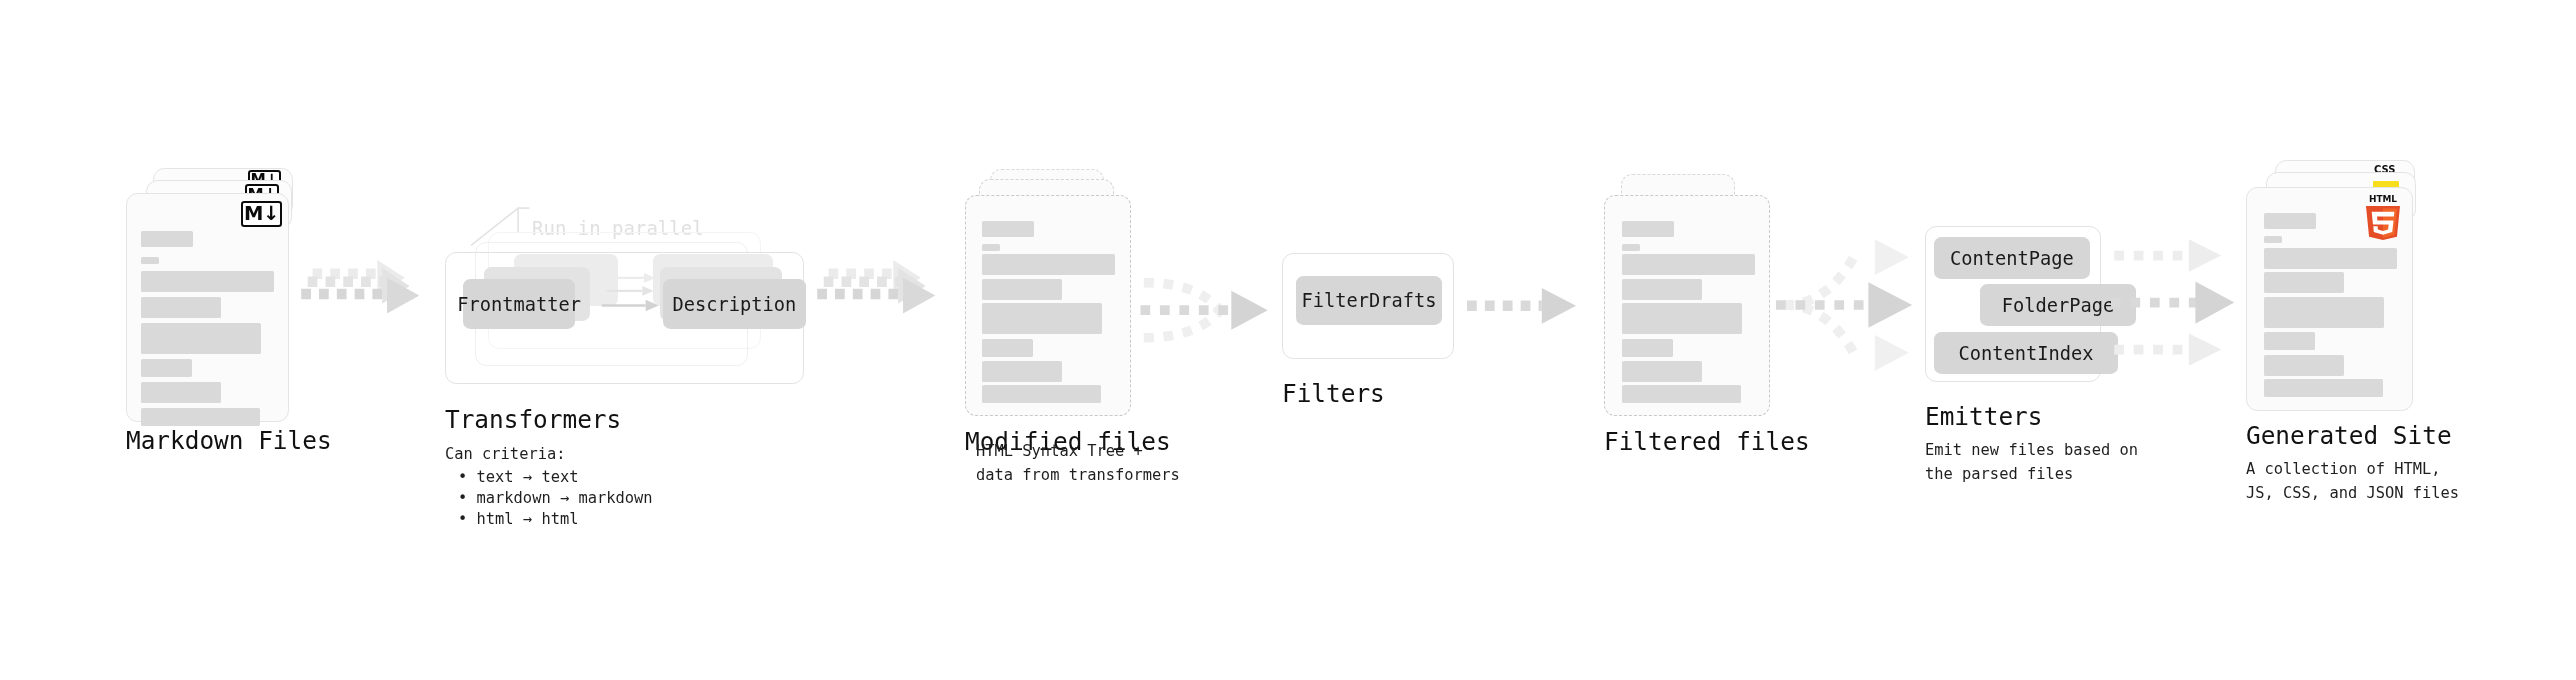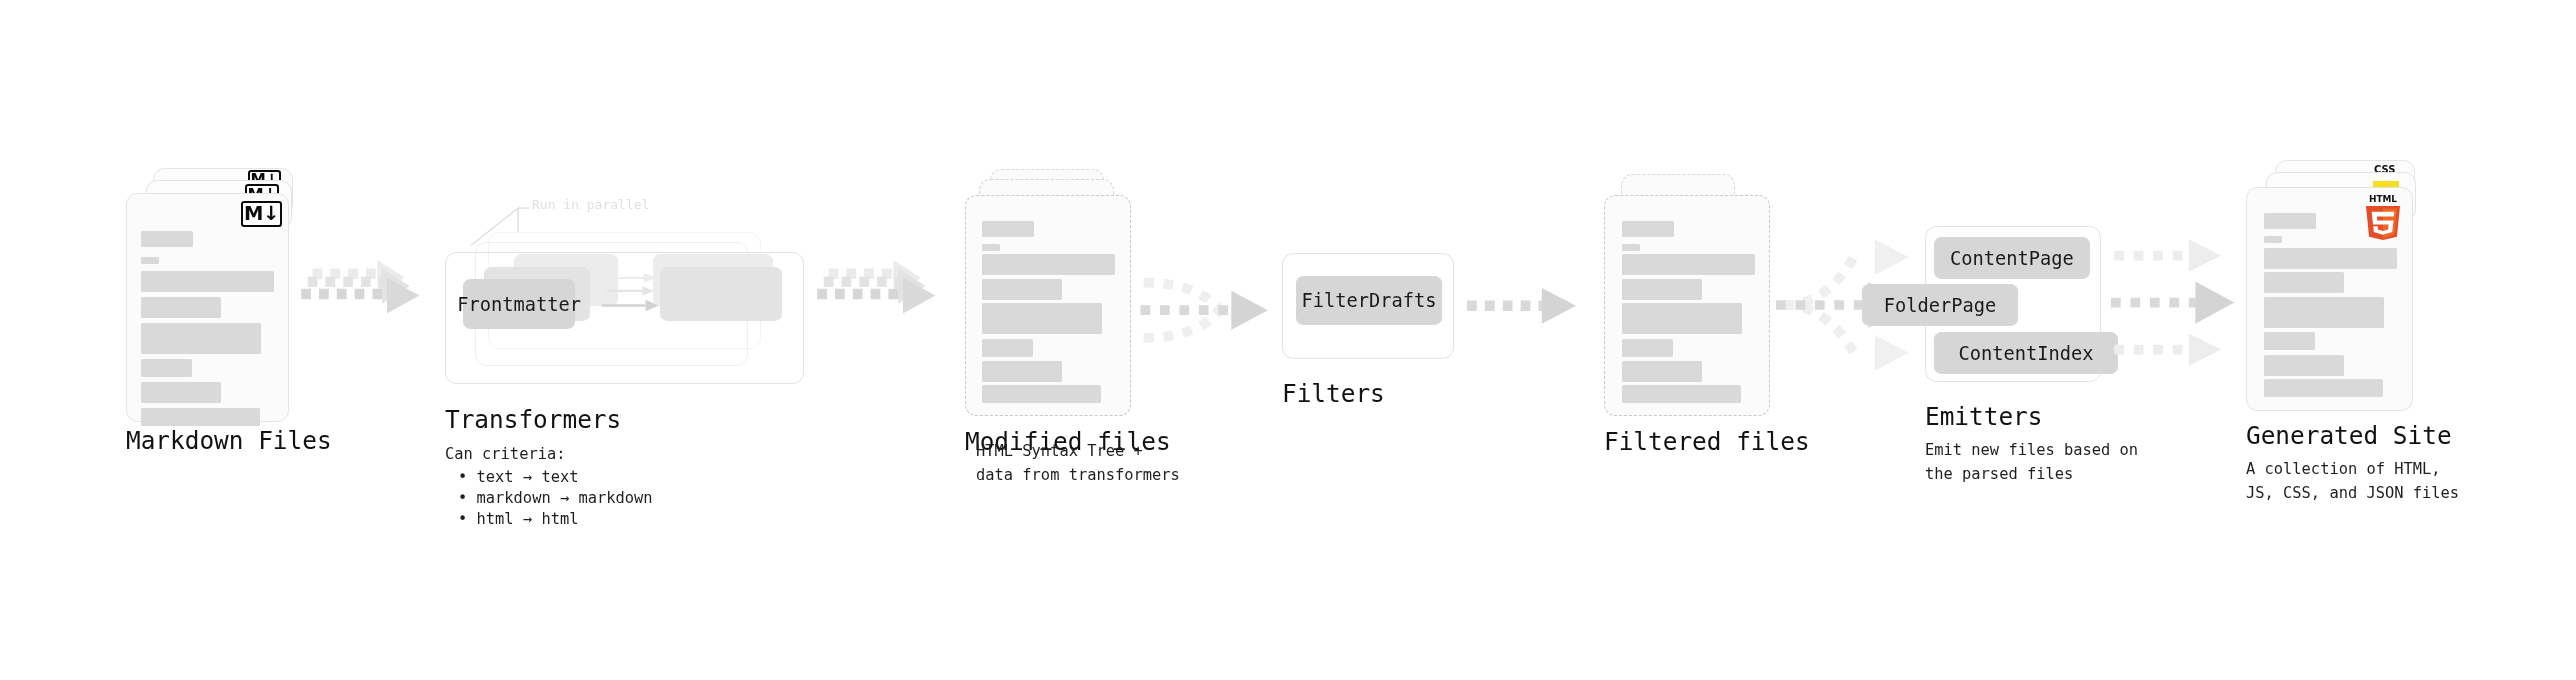--- a/index.html
+++ b/index.html
@@ -104,23 +104,24 @@
   .sub {
     position: absolute;
     font-size: 15.4px;
     line-height: 1.55;
     color: #1f1f1f;
     white-space: pre;
   }
   .sub.list { line-height: 1.62; }
   .note {
     position: absolute;
-    font-size: 13px;
+    font-size: 19px;
     color: #e0e0e0;
     white-space: nowrap;
+    margin-top: 20px;
   }
 
   svg { position: absolute; overflow: visible; }
 </style>
 </head>
 <body>
 
 <div id="stage">
 
   <div class="stack" style="left:0px; top:0px;">
@@ -182,20 +183,21 @@
       <line x1="0" y1="6" x2="44" y2="6" stroke="#ececec"></line>
       <polygon points="44,0 58,6 44,12" fill="#ececec"></polygon>
       <line x1="-2" y1="22" x2="42" y2="22" stroke="#e4e4e4"></line>
       <polygon points="42,16 56,22 42,28" fill="#e4e4e4"></polygon>
       <line x1="-8" y1="40" x2="46" y2="40" stroke="#d2d2d2"></line>
       <polygon points="46,33 62,40 46,47" fill="#d2d2d2"></polygon>
     </g>
   </svg>
 
   <div class="chip" style="left:463px; top:279px; width:112px; height:50px;">Frontmatter</div>
+  <div class="chip" style="left:663px; top:279px; width:143px; height:50px;">Description</div>
 
   <div class="title" style="left:445px; top:405px;">Transformers</div>
   <div class="sub" style="left:445px; top:443px;">Can criteria:</div>
   <div class="sub list" style="left:458px; top:465px;">• text → text</div>
   <div class="sub list" style="left:458px; top:486px;">• markdown → markdown</div>
   <div class="sub list" style="left:458px; top:507px;">• html → html</div>
 
   <svg style="left:817px; top:260px;" width="138" height="89" viewBox="0 0 170 110">
     <g stroke="#ebebeb" stroke-width="13" stroke-dasharray="12 10" fill="none">
       <line x1="14" y1="17" x2="98" y2="17"></line>
@@ -273,21 +275,21 @@
       <path d="M10 95 Q 62 95 96 154" stroke="#efefef"></path>
       <line x1="0" y1="95" x2="114" y2="95" stroke="#d9d9d9"></line>
     </g>
     <polygon points="122,14 164,36 122,58" fill="#f0f0f0"></polygon>
     <polygon points="114,67 168,95 114,123" fill="#d4d4d4"></polygon>
     <polygon points="122,132 164,154 122,176" fill="#f0f0f0"></polygon>
   </svg>
 
   <div class="gbox solid" style="left:1925px; top:226px; width:176px; height:156px;"></div>
   <div class="chip" style="left:1934px; top:237px; width:156px; height:42px;">ContentPage</div>
-  <div class="chip" style="left:1862px; top:284px; width:156px; height:42px;">FolderPage</div>
+  <div class="chip" style="left:1980px; top:284px; width:156px; height:42px;">FolderPage</div>
   <div class="chip" style="left:1934px; top:332px; width:184px; height:42px;">ContentIndex</div>
 
   <div class="title" style="left:1925px; top:402px;">Emitters</div>
   <div class="sub" style="left:1925px; top:439px;">Emit new files based on
 the parsed files</div>
 
   <svg style="left:2111px; top:236px;" width="146" height="138" viewBox="0 0 180 170">
     <g fill="none" stroke-width="12" stroke-dasharray="12 12">
       <line x1="4" y1="24" x2="96" y2="24" stroke="#ededed"></line>
       <line x1="0" y1="82" x2="106" y2="82" stroke="#d9d9d9"></line>

